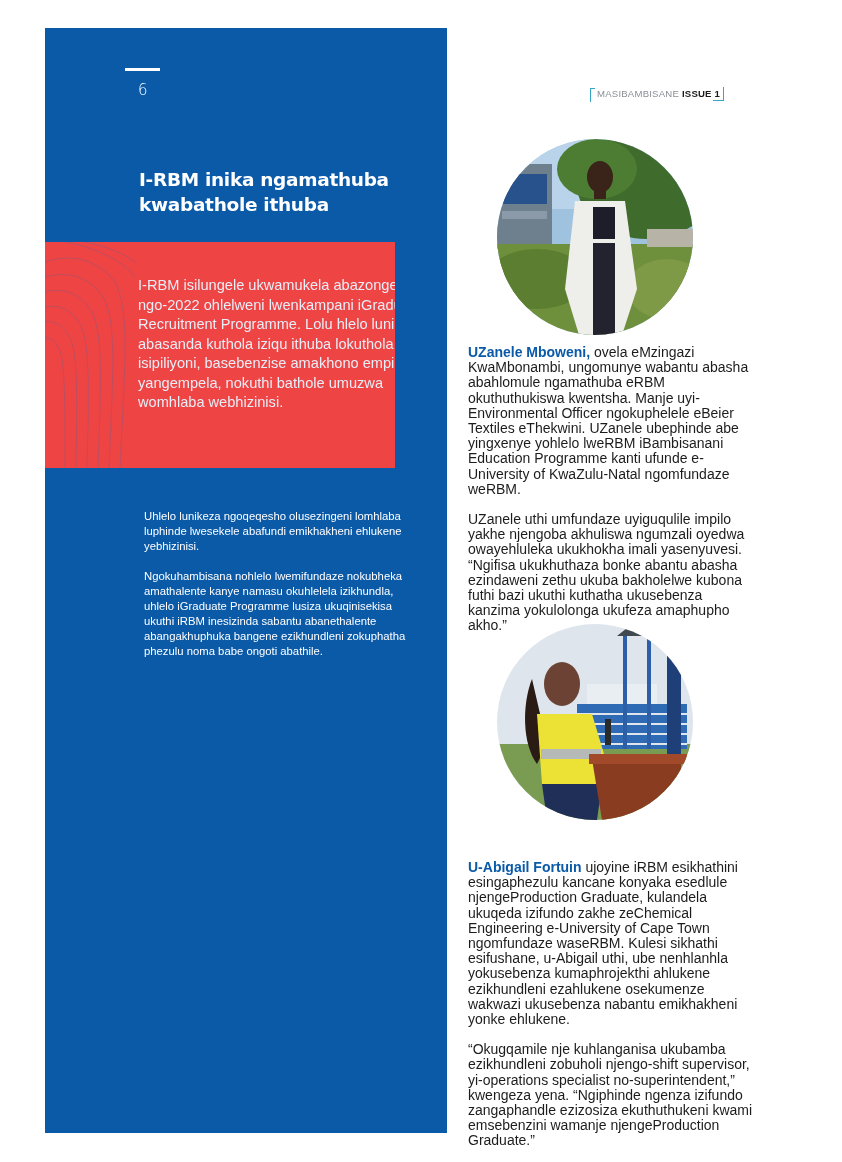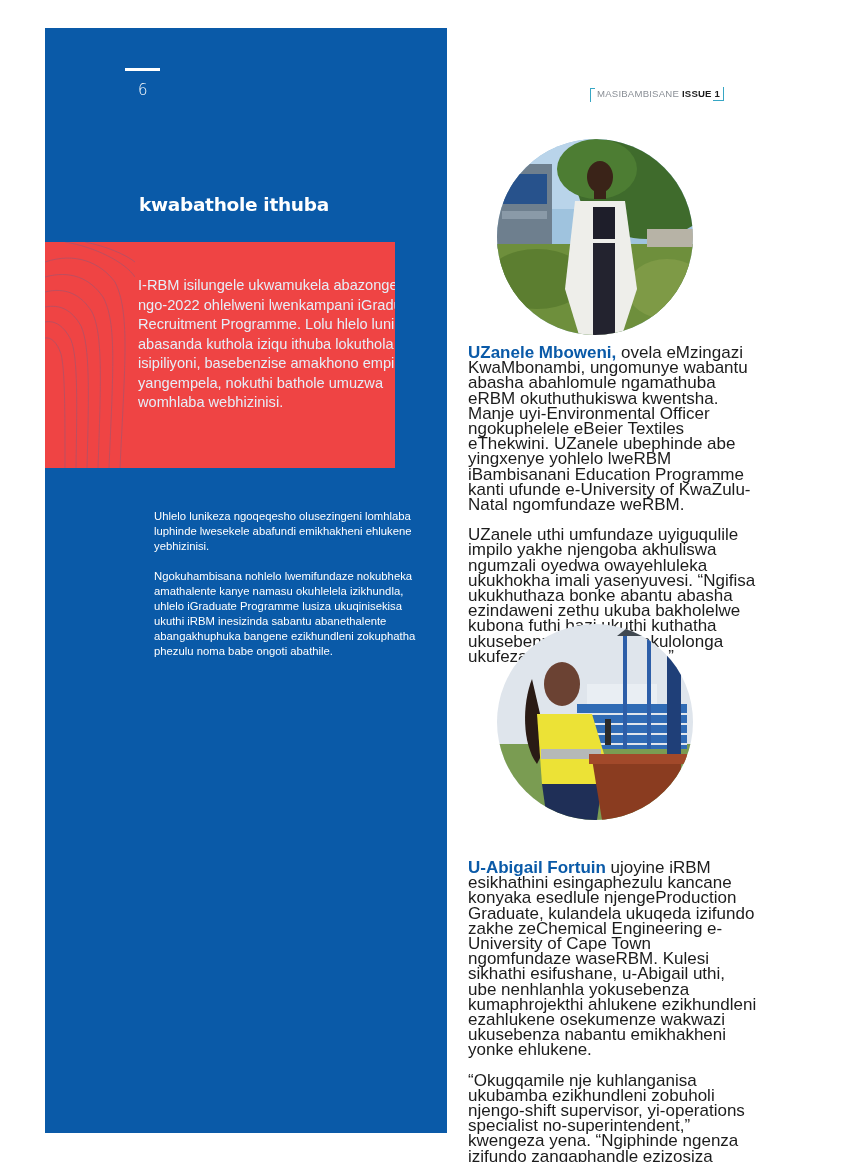--- a/index.html
+++ b/index.html
@@ -30,21 +30,21 @@
   }
   .band-pattern { position: absolute; left: 0; top: 0; width: 90px; height: 226px; opacity: 0.35; }
   .intro {
     position: absolute; left: 93px; top: 34px; width: 290px; color: #e6eef8;
     font-family: "Liberation Sans", sans-serif; font-size: 14.6px; line-height: 19.5px; margin: 0;
   }
   .body-left {
     position: absolute; left: 93px; top: 481px; width: 280px; color: #ffffff;
     font-family: "Liberation Sans", sans-serif; font-size: 11.3px; line-height: 15px;
   }
-  .body-left p { margin: 0 0 15px 16px; }
+  .body-left p { margin: 0 0 15px 6px; }
 
   .issue-tag {
     position: absolute; left: 590px; top: 86px; height: 15px; width: 134px;
     font-family: "Liberation Sans", sans-serif; font-size: 9.6px; color: #8a8f96;
     letter-spacing: 0.2px;
   }
   .issue-tag .br-l {
     position: absolute; left: 0; top: 2px; width: 4px; height: 13px;
     border-left: 1px solid #37a6c4; border-top: 1px solid #37a6c4;
   }
@@ -55,34 +55,34 @@
   .issue-tag .txt { position: absolute; left: 7px; top: 2px; white-space: nowrap; }
   .issue-tag .strong { color: #1c1c1c; font-weight: bold; }
 
   .photo {
     position: absolute; width: 196px; height: 196px; border-radius: 50%; overflow: hidden;
   }
   .photo svg { display: block; }
 
   .profile {
     position: absolute; left: 468px; width: 290px; color: #1c1c1c;
-    font-family: "Liberation Sans", sans-serif; font-size: 17px; line-height: 15.2px;
+    font-family: "Liberation Sans", sans-serif; font-size: 14px; line-height: 15.2px;
   }
   .profile p { margin: 0 0 15px 0; }
   .name { color: #0a5aa8; font-weight: bold; }
 </style>
 </head>
 <body>
 
 <div class="blue-panel">
   <div class="page-rule"></div>
   <div class="page-number">6</div>
 
   <h1 class="headline">
-    <br>
+    <span>I-RBM inika ngamathuba</span><br>
     <span>kwabathole ithuba</span>
   </h1>
 
   <div class="dark-band">
     <svg class="band-pattern" viewBox="0 0 90 226" width="90" height="226">
       <g fill="none" stroke="#3a6aa8" stroke-width="0.8">
         <path d="M0 20 C30 10 55 20 70 40 C85 70 80 120 75 226"></path>
         <path d="M0 35 C25 28 45 36 58 55 C72 80 68 130 64 226"></path>
         <path d="M0 50 C20 45 36 52 47 70 C58 92 56 140 53 226"></path>
         <path d="M0 65 C15 62 27 68 36 84 C45 104 44 150 42 226"></path>

